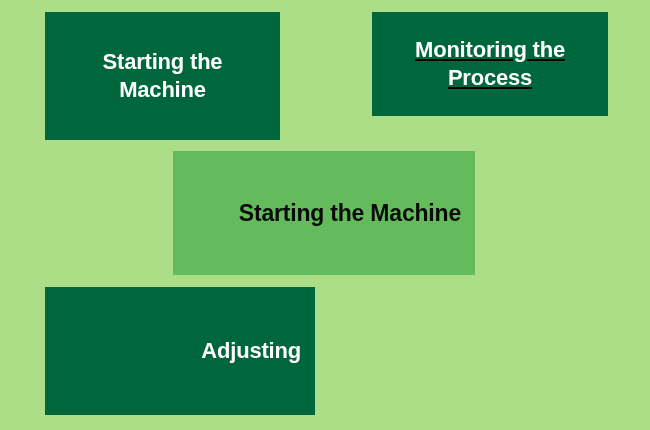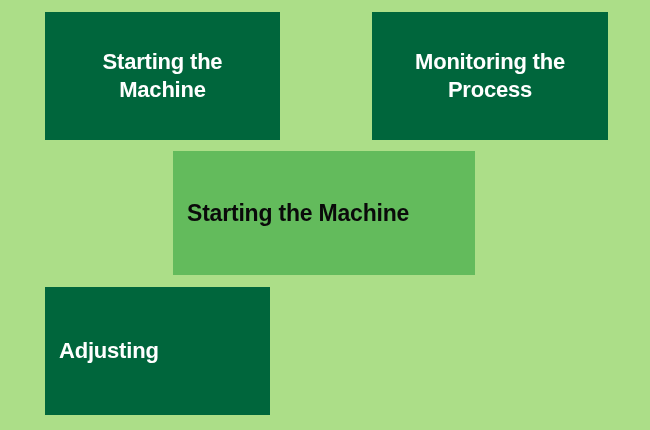--- a/index.html
+++ b/index.html
@@ -17,21 +17,21 @@
     position: relative;
     width: 650px;
     height: 430px;
     background: #ACDE88;
     overflow: hidden;
   }
   .node {
     position: absolute;
     display: flex;
     align-items: center;
-    justify-content: flex-start;
+    justify-content: flex-end;
     text-align: center;
     box-sizing: border-box;
   }
   .node-label {
     display: block;
     font-weight: bold;
     letter-spacing: -0.2px;
     line-height: 1.28;
     padding: 0 14px;
   }
@@ -48,23 +48,23 @@
     background: #63BB5C;
   }
   .node-center .node-label {
     color: #0A0A0A;
     font-size: 23px;
     line-height: 1.25;
   }
 
   
   #node-start-machine      { left: 45px;  top: 12px;  width: 235px; height: 128px; }
-  #node-monitoring-process { left: 372px; top: 12px;  width: 236px; height: 128px; }
+  #node-monitoring-process { left: 372px; top: 12px;  width: 236px; height: 104px; text-decoration: underline; }
   #node-center-start       { left: 173px; top: 151px; width: 302px; height: 124px; }
-  #node-adjusting          { left: 45px;  top: 287px; width: 225px; height: 128px; }
+  #node-adjusting          { left: 45px;  top: 287px; width: 270px; height: 128px; }
   #node-finishing-part     { left: 372px; top: 287px; width: 236px; height: 128px; }
 </style>
 </head>
 <body>
 
 <div id="canvas">
 
   <div class="node node-corner" id="node-start-machine">
     <span class="node-label">Starting the Machine</span>
   </div>

